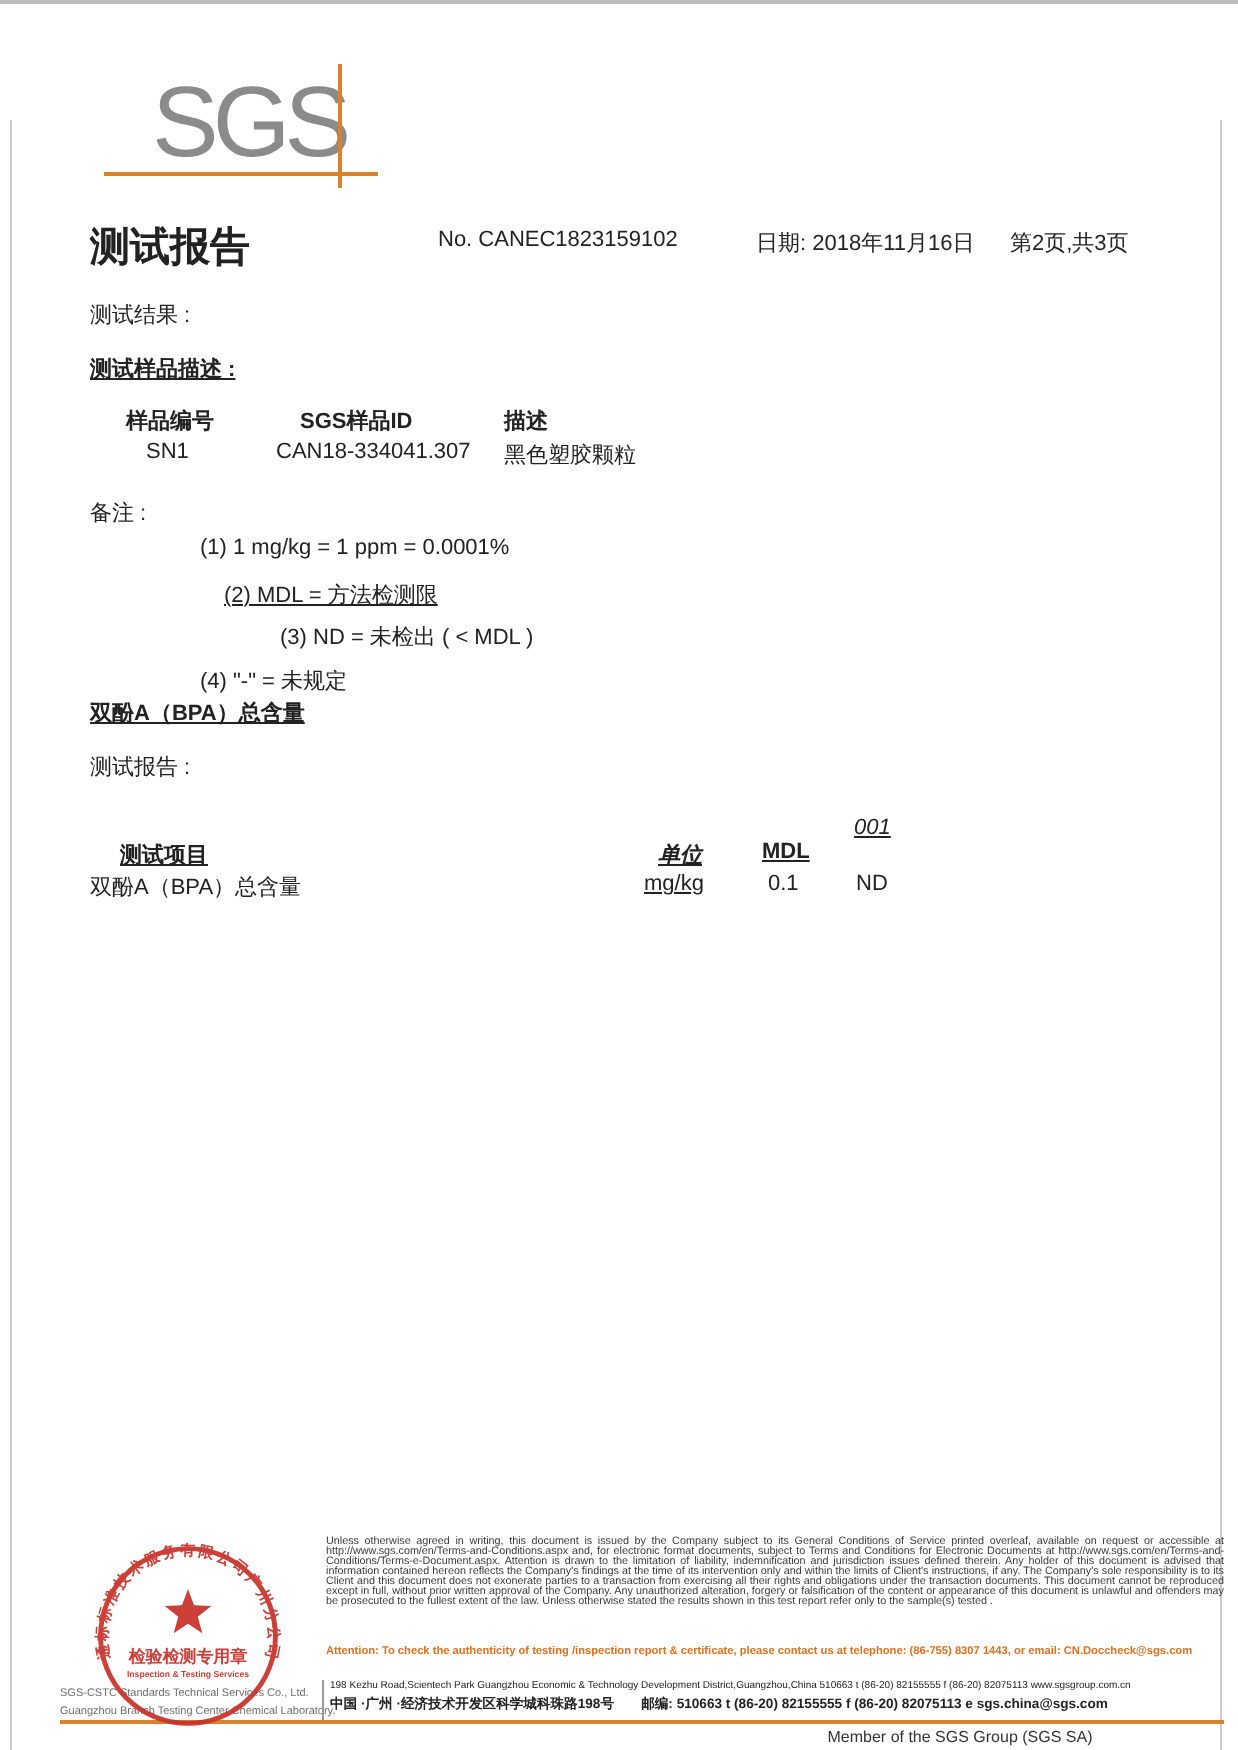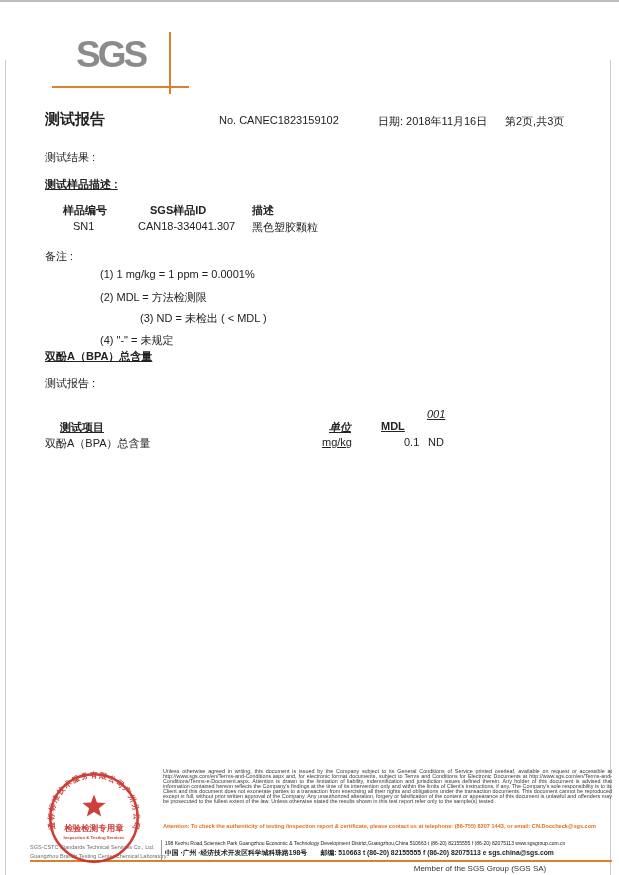--- a/index.html
+++ b/index.html
@@ -6,57 +6,57 @@
   .page{
     position:relative;width:619px;height:875px;margin:0 auto;background:#ffffff;
     font-family:"Liberation Sans","DejaVu Sans",sans-serif;color:#222;overflow:hidden;
     border-top:2px solid #bdbdbd;box-sizing:border-box;
   }
   .abs{position:absolute;}
   .edge{position:absolute;width:1px;background:#cccccc;top:58px;bottom:0;}
   .edge.l{left:5px;}
   .edge.r{left:610px;}
   
-  .logo-text{left:76px;top:34px;font-size:37px;font-weight:bold;color:#8b8b8b;letter-spacing:-3px;line-height:1;}
+  .logo-text{left:76px;top:34px;font-size:50px;font-weight:normal;color:#8b8b8b;letter-spacing:-3px;line-height:1;}
   .logo-hline{left:52px;top:84px;width:137px;height:2px;background:#d9822b;}
   .logo-vline{left:169px;top:30px;width:2px;height:62px;background:#d9822b;}
   
-  .doc-title{left:45px;top:108px;font-size:15px;font-weight:bold;}
+  .doc-title{left:45px;top:108px;font-size:20px;font-weight:bold;}
   .hdr{font-size:11px;}
   .report-no{left:219px;top:112px;}
   .report-date{left:378px;top:112px;}
   .page-info{left:505px;top:112px;}
   
   .b{font-size:11px;}
   .bold{font-weight:bold;}
   .und{text-decoration:underline;}
   .ital{font-style:italic;}
   .results-label{left:45px;top:148px;text-align:center;}
   .sample-title{left:45px;top:175px;}
   .st-h1{left:63px;top:201px;}
   .st-h2{left:150px;top:201px;}
   .st-h3{left:252px;top:201px;}
   .st-v1{left:73px;top:218px;}
   .st-v2{left:138px;top:218px;}
   .st-v3{left:252px;top:218px;}
   .remarks-label{left:45px;top:247px;}
   .rm1{left:100px;top:266px;}
-  .rm2{left:100px;top:288px;}
+  .rm2{left:112px;top:288px;text-decoration:underline;}
   .rm3{left:100px;top:309px;margin-left:40px;}
   .rm4{left:100px;top:331px;}
   .bpa-title{left:45px;top:347px;}
   .method-label{left:45px;top:374px;}
   .method-text{left:100px;top:374px;width:494px;line-height:21px;}
   .rt-h1{left:60px;top:418px;}
   .rt-h2{left:329px;top:418px;}
   .rt-h3{left:381px;top:418px;}
   .rt-h4{left:427px;top:406px;}
   .rt-v1{left:45px;top:434px;}
   .rt-v2{left:322px;top:434px;text-decoration:underline;}
-  .rt-v3{left:384px;top:434px;margin-left:20px;}
+  .rt-v3{left:384px;top:434px;}
   .rt-v4{left:428px;top:434px;}
   
   .disclaimer{left:163px;top:767px;width:449px;font-size:5.4px;line-height:5.05px;
     text-align:justify;color:#3a3a3a;}
   .attention{left:163px;top:822px;width:449px;font-size:5.6px;line-height:5.3px;
     font-weight:bold;color:#e0701f;}
   .addr-sep{left:161px;top:838px;width:1px;height:21px;background:#999;}
   .addr{left:165px;top:838px;width:447px;color:#222;}
   .addr-en{font-size:5px;line-height:7px;white-space:nowrap;overflow:hidden;}
   .addr-cn{font-size:6.8px;line-height:11px;font-weight:bold;white-space:nowrap;overflow:hidden;}

